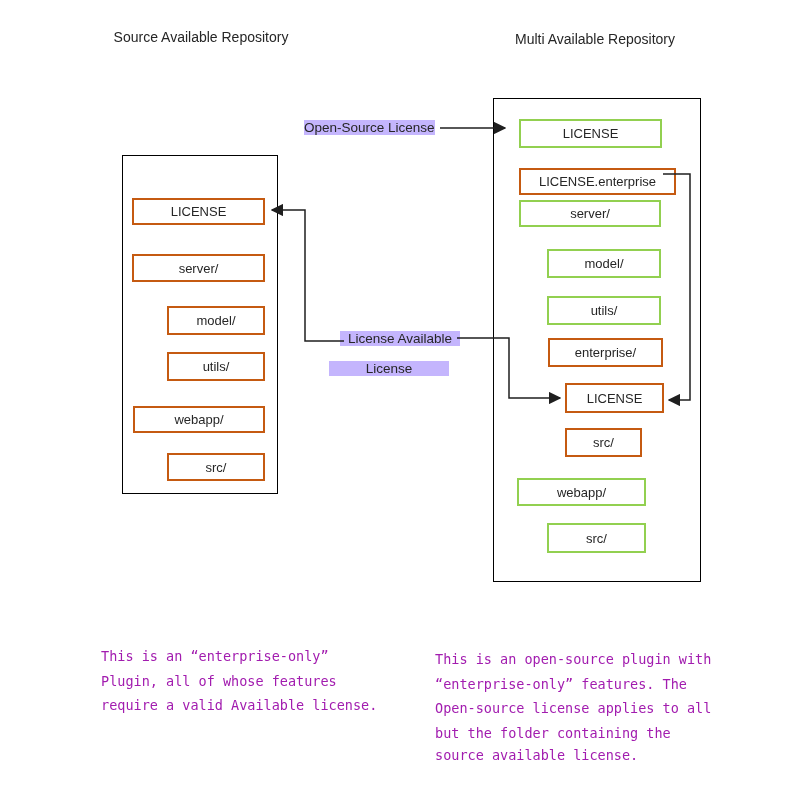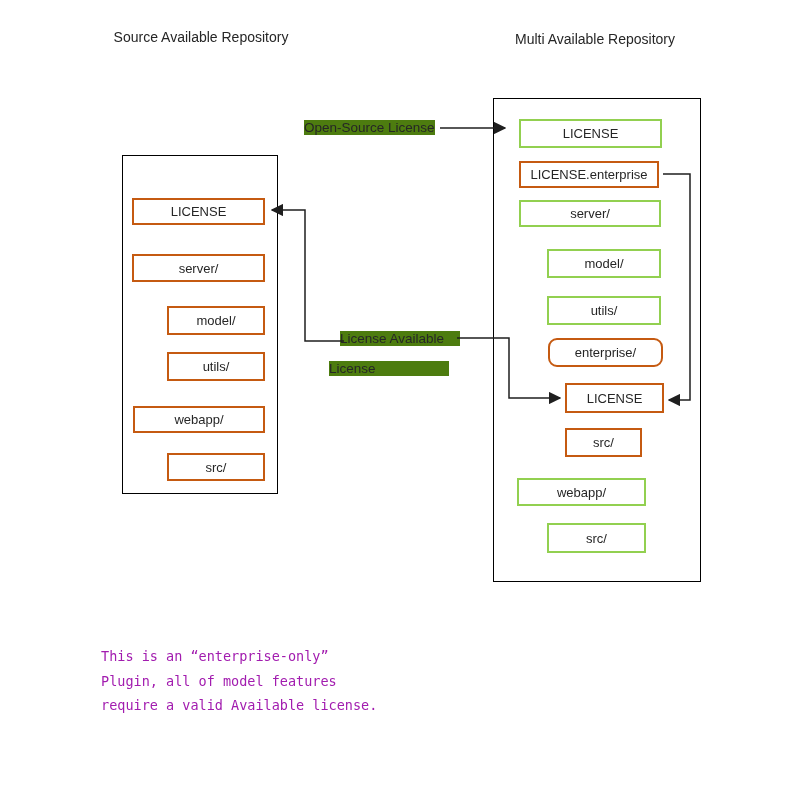--- a/index.html
+++ b/index.html
@@ -15,22 +15,22 @@
   .repo-outline{
     position:absolute;border:1px solid var(--outline-black,#000);background:transparent;
   }
   .fbox{
     position:absolute;display:flex;align-items:center;justify-content:center;
     font-size:13px;background:#fff;white-space:nowrap;
   }
   .fbox.orange{border:2px solid var(--source-available-orange,#C55A11);}
   .fbox.green{border:2px solid var(--open-source-green,#92D050);}
   .conn-label{
-    position:absolute;font-size:13.5px;text-align:left;white-space:nowrap;
-    color:var(--text,#262626);background:#4d7c0f;
+    position:absolute;font-size:13.5px;text-align:center;white-space:nowrap;
+    color:var(--text,#262626);background:#c4b5fd;
   }
   #connectors{position:absolute;left:0;top:0;pointer-events:none;}
   .caption{
     position:absolute;font-family:"DejaVu Sans Mono","Liberation Mono",monospace;
     font-size:13.5px;color:#a21caf;
   }
   .caption div{height:24.5px;white-space:nowrap;}
 </style>
 </head>
 <body>
@@ -45,25 +45,25 @@
   <div class="fbox orange" style="left:124px;top:198px;width:133px;height:27px;">LICENSE</div>
   <div class="fbox orange" style="left:124px;top:254px;width:133px;height:28px;">server/</div>
   <div class="fbox orange" style="left:159px;top:306px;width:98px;height:29px;">model/</div>
   <div class="fbox orange" style="left:159px;top:352px;width:98px;height:29px;">utils/</div>
   <div class="fbox orange" style="left:125px;top:406px;width:132px;height:27px;">webapp/</div>
   <div class="fbox orange" style="left:159px;top:453px;width:98px;height:28px;">src/</div>
 
   <div class="repo-outline" style="left:485px;top:98px;width:208px;height:484px;"></div>
 
   <div class="fbox green" style="left:511px;top:119px;width:143px;height:29px;">LICENSE</div>
-  <div class="fbox orange" style="left:511px;top:161px;width:140px;height:27px;">LICENSE.enterprise</div>
+  <div class="fbox orange" style="left:511px;top:168px;width:157px;height:27px;">LICENSE.enterprise</div>
   <div class="fbox green" style="left:511px;top:200px;width:142px;height:27px;">server/</div>
   <div class="fbox green" style="left:539px;top:249px;width:114px;height:29px;">model/</div>
   <div class="fbox green" style="left:539px;top:296px;width:114px;height:29px;">utils/</div>
-  <div class="fbox orange" style="left:540px;top:338px;width:115px;height:29px;border-radius:9px;">enterprise/</div>
+  <div class="fbox orange" style="left:540px;top:338px;width:115px;height:29px;">enterprise/</div>
   <div class="fbox orange" style="left:557px;top:383px;width:99px;height:30px;">LICENSE</div>
   <div class="fbox orange" style="left:557px;top:428px;width:77px;height:29px;">src/</div>
   <div class="fbox green" style="left:509px;top:478px;width:129px;height:28px;">webapp/</div>
   <div class="fbox green" style="left:539px;top:523px;width:99px;height:30px;">src/</div>
 
   <div class="conn-label" style="left:296px;top:120px;">Open-Source License</div>
   <div class="conn-label" style="left:332px;top:331px;width:120px;">License Available</div>
   <div class="conn-label" style="left:321px;top:361px;width:120px;">License</div>
 
   <svg id="connectors" width="788" height="801" viewBox="0 0 788 801">
@@ -73,17 +73,24 @@
       </marker>
     </defs>
     <path d="M432,128 L497,128" fill="none" stroke="#1f1f1f" stroke-width="1.5" marker-end="url(#arrow)"></path>
     <path d="M336,341 L297,341 L297,210 L264,210" fill="none" stroke="#1f1f1f" stroke-width="1.5" marker-end="url(#arrow)"></path>
     <path d="M449,338 L501,338 L501,398 L552,398" fill="none" stroke="#1f1f1f" stroke-width="1.5" marker-end="url(#arrow)"></path>
     <path d="M655,174 L682,174 L682,400 L661,400" fill="none" stroke="#1f1f1f" stroke-width="1.5" marker-end="url(#arrow)"></path>
   </svg>
 
   <div class="caption" style="left:93px;top:648px;">
     <div>This is an “enterprise-only”</div>
-    <div>Plugin, all of model features</div>
+    <div>Plugin, all of whose features</div>
     <div>require a valid Available license.</div>
+  </div>
+  <div class="caption" style="left:427px;top:651px;">
+    <div>This is an open-source plugin with</div>
+    <div>“enterprise-only” features. The</div>
+    <div>Open-source license applies to all</div>
+    <div style="height:22px;">but the folder containing the</div>
+    <div>source available license.</div>
   </div>
 
 </div>
 
 </body></html>

